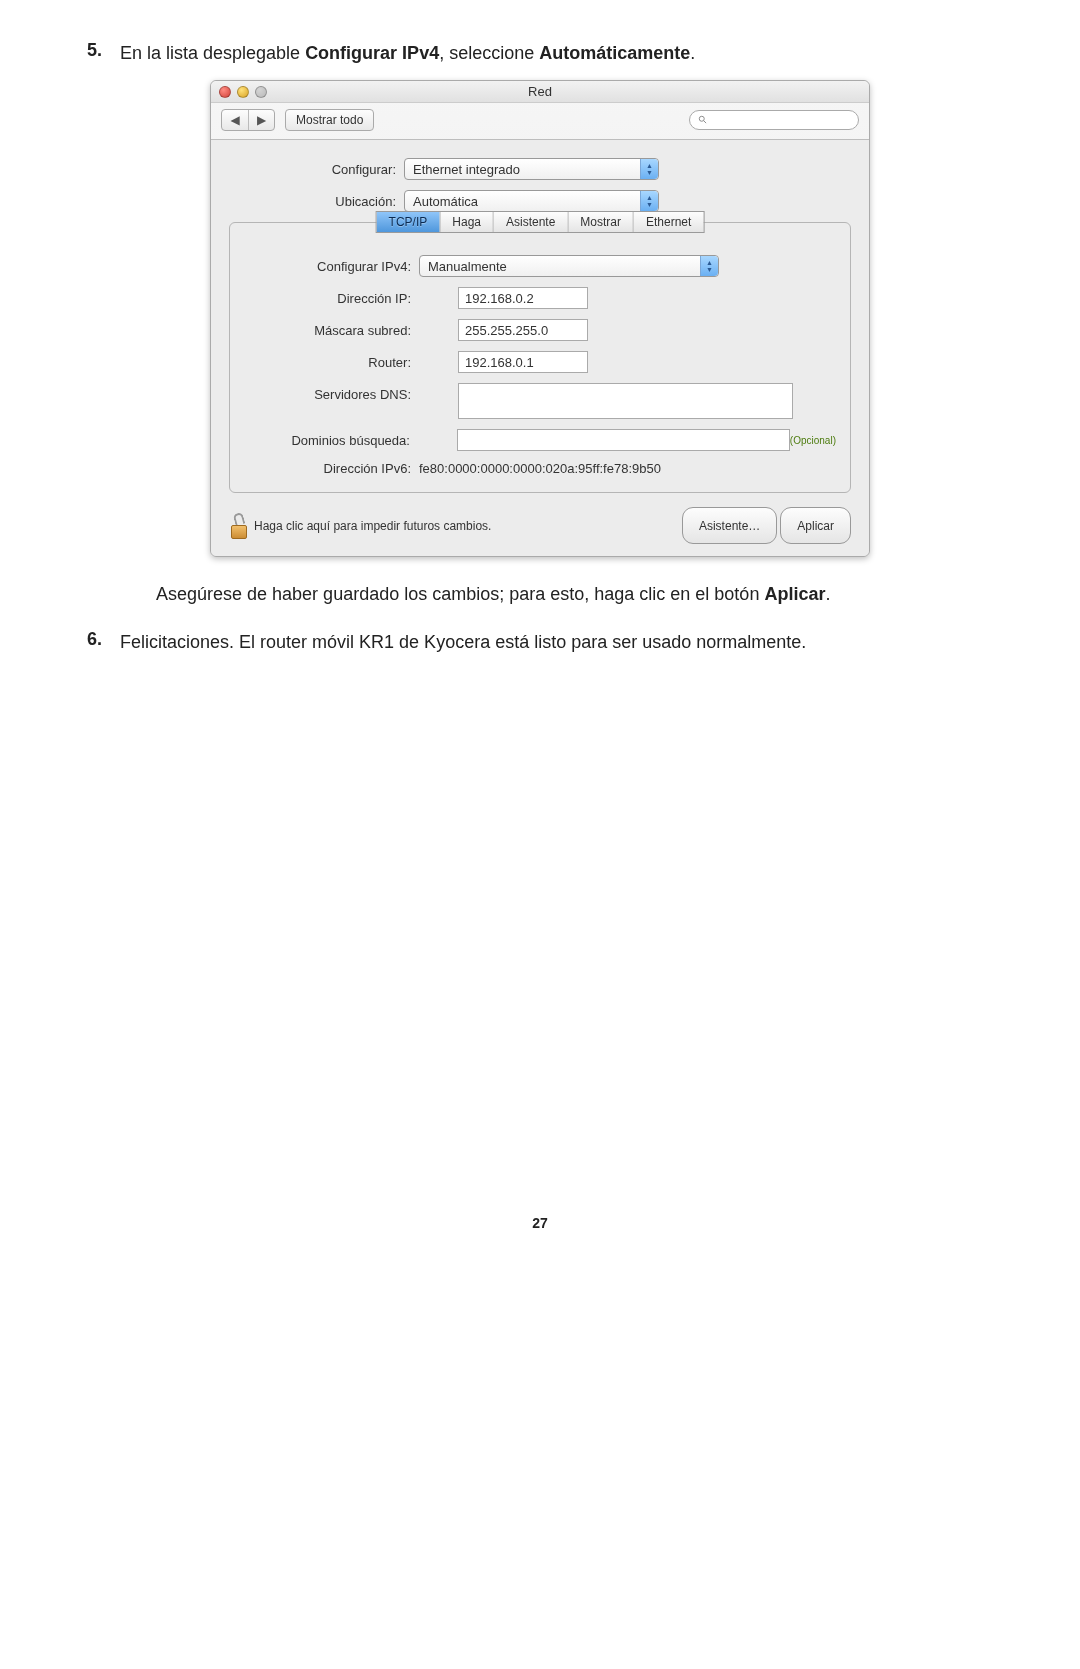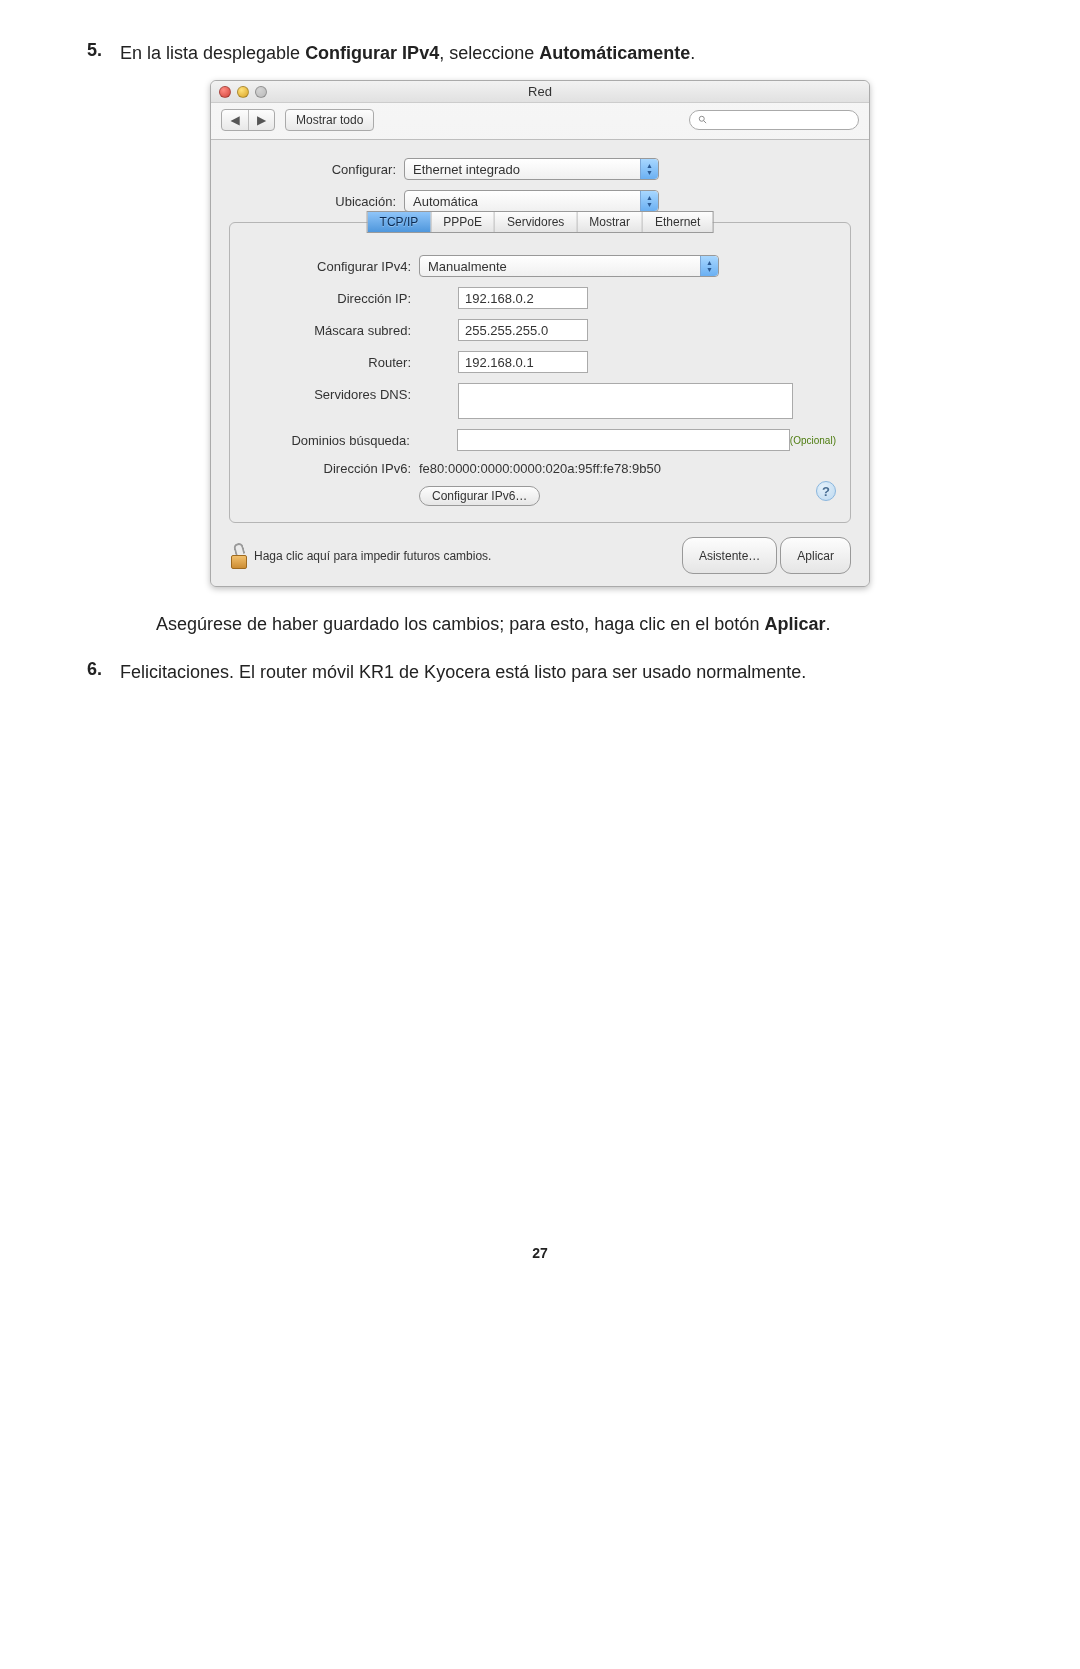--- a/index.html
+++ b/index.html
@@ -219,22 +219,22 @@
       <div class="lbl">Ubicación:</div>
       <div class="popup">
         <span>Automática</span>
         <span class="arrows">▲<br>▼</span>
       </div>
     </div>
 
     <div class="tabbox">
       <div class="tabs">
         <div class="tab active">TCP/IP</div>
-        <div class="tab">PPPoE</div>
-        <div class="tab">Servidores</div>
+        <div class="tab">Haga</div>
+        <div class="tab">Asistente</div>
         <div class="tab">Mostrar</div>
         <div class="tab">Ethernet</div>
       </div>
 
       <div class="tabinner">
         <div class="row">
           <div class="lbl">Configurar IPv4:</div>
           <div class="popup" style="width:300px">
             <span>Manualmente</span>
             <span class="arrows">▲<br>▼</span>
@@ -258,25 +258,20 @@
         </div>
         <div class="row">
           <div class="lbl">Dominios búsqueda:</div>
           <div class="txtfield w335"></div>
           <span class="optional">(Opcional)</span>
         </div>
         <div class="ipv6line">
           <div class="lbl">Dirección IPv6:</div>
           <div>fe80:0000:0000:0000:020a:95ff:fe78:9b50</div>
         </div>
-        <div style="display:flex; align-items:center;">
-          <div class="lbl"></div>
-          <div class="ipv6btn">Configurar IPv6…</div>
-          <div class="helpbtn">?</div>
-        </div>
       </div>
     </div>
 
     <div class="footer">
       <div class="lockicon">
         <div class="shackle"></div>
         <div class="body"></div>
       </div>
       <div style="font-size:12px">Haga clic aquí para impedir futuros cambios.</div>
       <div style="flex:1"></div>

